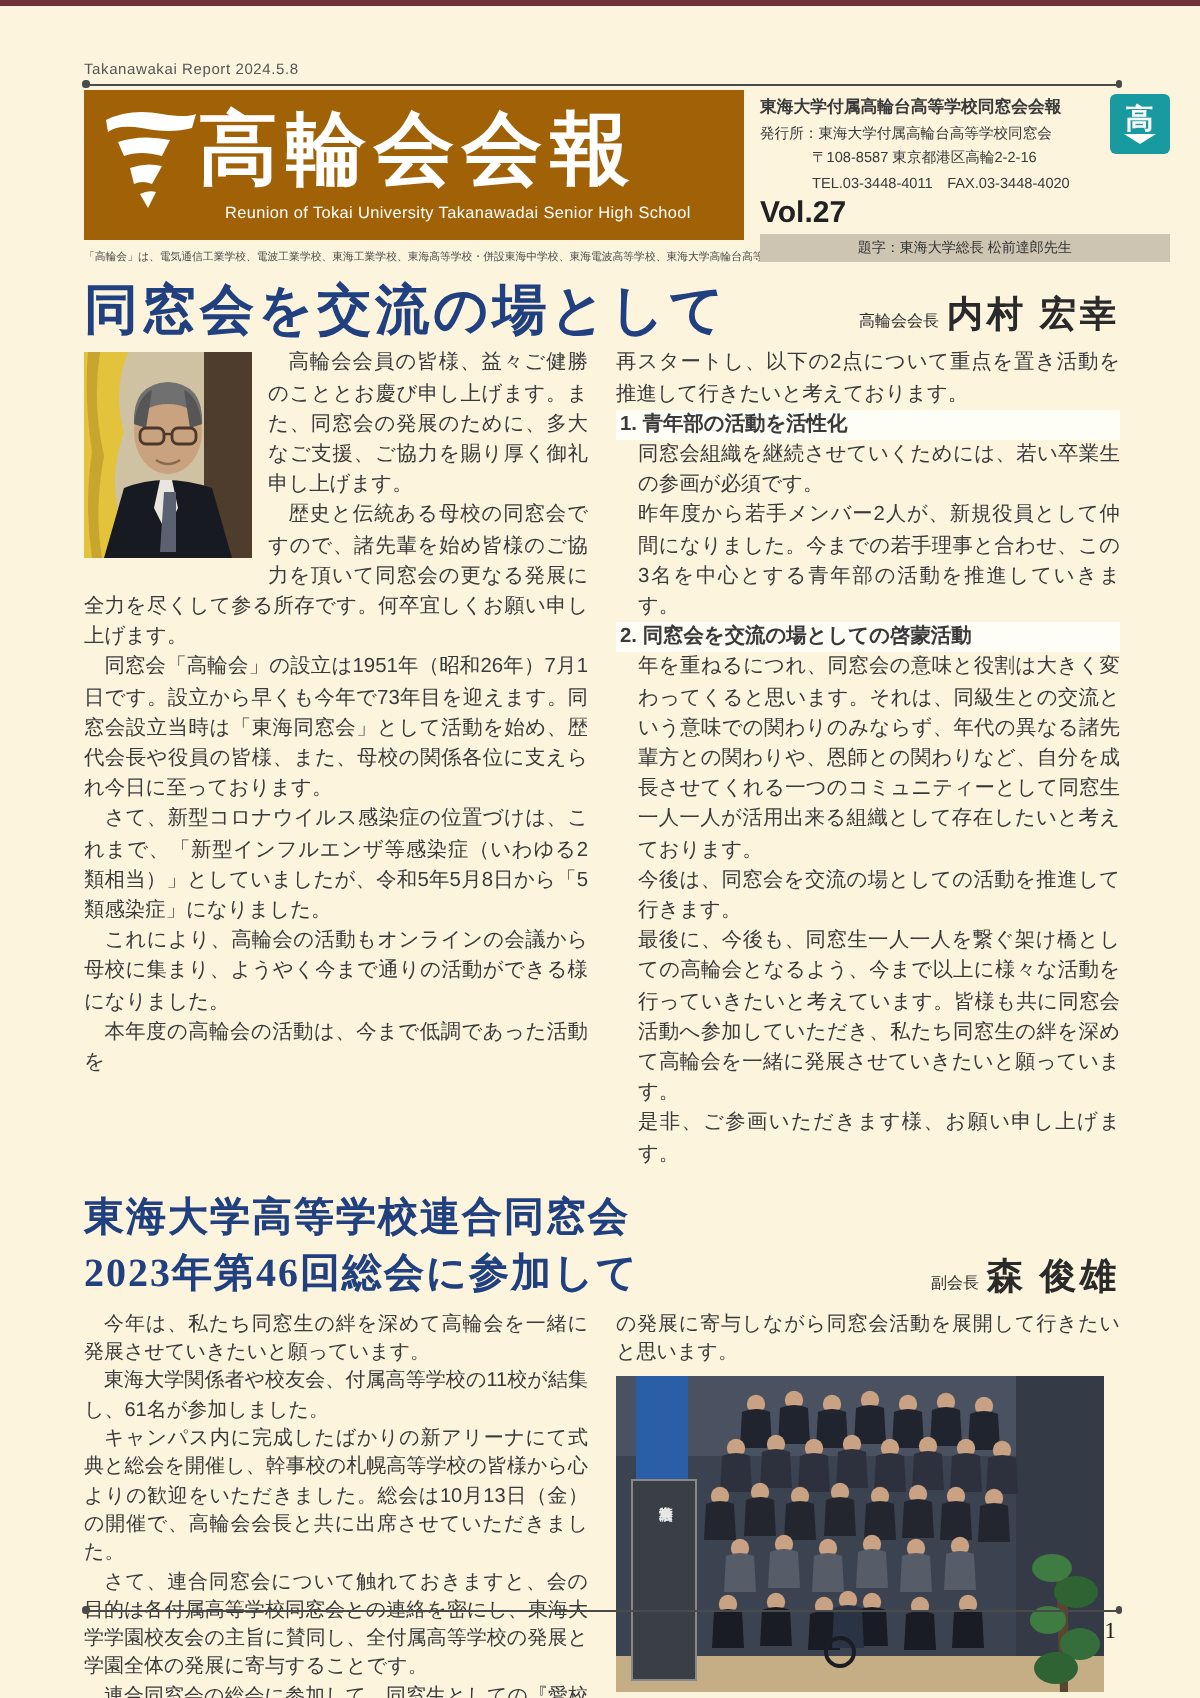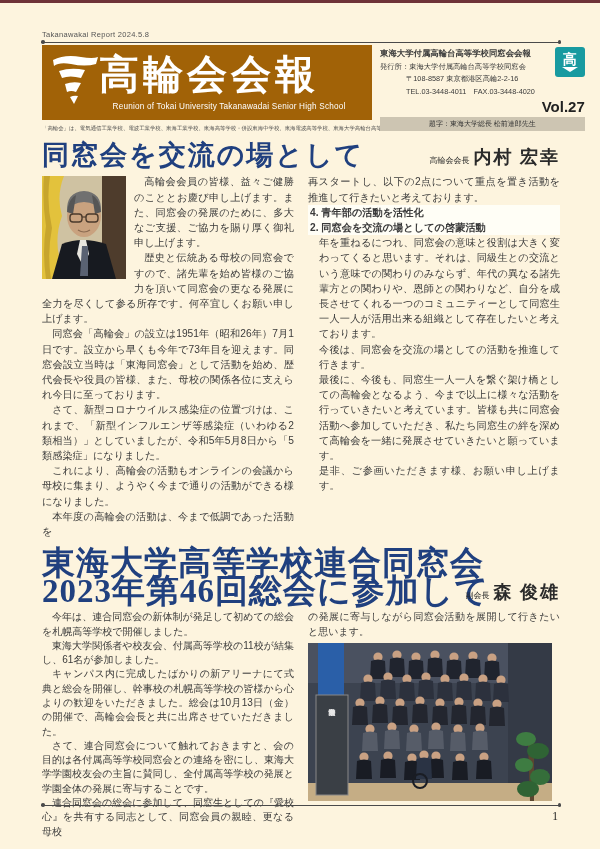--- a/index.html
+++ b/index.html
@@ -28,21 +28,21 @@
     position:absolute; left:57px; top:2px;
     font-family:"Liberation Serif","DejaVu Serif",serif;
     font-weight:bold; font-size:40px; letter-spacing:4px; white-space:nowrap;
   }
   .banner-sub { position:absolute; left:56px; top:57px; width:262px; text-align:center; font-size:8.2px; letter-spacing:.2px; white-space:nowrap; }
 
   .info-panel { flex:1; padding-left:8px; position:relative; }
   .pub-name { font-weight:bold; font-size:8.4px; margin-top:3px; margin-right:54px; white-space:nowrap; }
   .pub-line { font-size:7.3px; margin-top:2.5px; white-space:nowrap; }
   .pub-indent { padding-left:26px; }
-  .volume { text-align:right; font-weight:bold; font-size:15px; margin-top:1px; color:#222; }
+  .volume { text-align:left; font-weight:bold; font-size:15px; margin-top:1px; color:#222; }
   .credit-bar { background:#cdc5b2; text-align:center; font-size:7px; color:#333; padding:2.5px 0 2px; margin-top:2px; }
   .emblem { position:absolute; top:2px; right:0; width:30px; height:30px; background:#189aa0; border-radius:3px;
             display:flex; flex-direction:column; align-items:center; justify-content:center; color:#fff; }
   .emblem-char { font-size:14px; font-weight:bold; line-height:13px; }
   .emblem-chevron { width:0; height:0; border-left:8px solid transparent; border-right:8px solid transparent; border-top:5px solid #fff; margin-top:1px; }
 
   .assoc-note { font-size:5.4px; color:#4a4a4a; margin-top:5px; white-space:nowrap; overflow:hidden; }
 
   
   .a1-head { display:flex; align-items:flex-end; margin-top:9px; }
@@ -60,21 +60,21 @@
   .col p { margin:0; }
   p.ind { text-indent:1em; }
   .portrait { float:left; width:84px; height:103px; margin:2px 8px 2px 0; }
   .point-h { font-weight:bold; background:#fffef6; padding:0 2px; margin:1px 0 0 -2px; }
   .point-body { padding-left:11px; }
 
   
   .a2-head { position:relative; margin-top:10px; }
   .headline2 {
     font-family:"Liberation Serif","DejaVu Serif",serif; font-weight:bold;
-    color:#20407f; font-size:33px; letter-spacing:1px; line-height:28px; white-space:nowrap;
+    color:#20407f; font-size:20px; letter-spacing:1px; line-height:28px; white-space:nowrap;
   }
   .a2-author { position:absolute; right:0; bottom:1px; white-space:nowrap; color:#2a2a2a;margin-left:20px; }
 
   .a2 .col { font-size:10px; line-height:14.3px; }
   .group-photo { display:block; width:244px; height:158px; margin-top:4px; }
 
   
   .footer { position:absolute; left:42px; right:40px; top:805px; }
   .page-num { text-align:right; font-family:"Liberation Serif","DejaVu Serif",serif; font-size:11.5px; color:#222; margin-top:4px; padding-right:2px; }
 </style>
@@ -142,21 +142,25 @@
         </svg>
         <p class="ind">高輪会会員の皆様、益々ご健勝のこととお慶び申し上げます。また、同窓会の発展のために、多大なご支援、ご協力を賜り厚く御礼申し上げます。</p>
         <p class="ind">歴史と伝統ある母校の同窓会ですので、諸先輩を始め皆様のご協力を頂いて同窓会の更なる発展に全力を尽くして参る所存です。何卒宜しくお願い申し上げます。</p>
         <p class="ind">同窓会「高輪会」の設立は1951年（昭和26年）7月1日です。設立から早くも今年で73年目を迎えます。同窓会設立当時は「東海同窓会」として活動を始め、歴代会長や役員の皆様、また、母校の関係各位に支えられ今日に至っております。</p>
         <p class="ind">さて、新型コロナウイルス感染症の位置づけは、これまで、「新型インフルエンザ等感染症（いわゆる2類相当）」としていましたが、令和5年5月8日から「5類感染症」になりました。</p>
         <p class="ind">これにより、高輪会の活動もオンラインの会議から母校に集まり、ようやく今まで通りの活動ができる様になりました。</p>
         <p class="ind">本年度の高輪会の活動は、今まで低調であった活動を</p>
       </div>
       <div class="col">
         <p>再スタートし、以下の2点について重点を置き活動を推進して行きたいと考えております。</p>
-        <p class="point-h">4. 青年部の活動を活性化</p>
+        <p class="point-h">1. 青年部の活動を活性化</p>
+        <div class="point-body">
+          <p>同窓会組織を継続させていくためには、若い卒業生の参画が必須です。</p>
+          <p>昨年度から若手メンバー2人が、新規役員として仲間になりました。今までの若手理事と合わせ、この3名を中心とする青年部の活動を推進していきます。</p>
+        </div>
         <p class="point-h">2. 同窓会を交流の場としての啓蒙活動</p>
         <div class="point-body">
           <p>年を重ねるにつれ、同窓会の意味と役割は大きく変わってくると思います。それは、同級生との交流という意味での関わりのみならず、年代の異なる諸先輩方との関わりや、恩師との関わりなど、自分を成長させてくれる一つのコミュニティーとして同窓生一人一人が活用出来る組織として存在したいと考えております。</p>
           <p>今後は、同窓会を交流の場としての活動を推進して行きます。</p>
           <p>最後に、今後も、同窓生一人一人を繋ぐ架け橋としての高輪会となるよう、今まで以上に様々な活動を行っていきたいと考えています。皆様も共に同窓会活動へ参加していただき、私たち同窓生の絆を深めて高輪会を一緒に発展させていきたいと願っています。</p>
           <p>是非、ご参画いただきます様、お願い申し上げます。</p>
         </div>
       </div>
     </div>
   </div>
@@ -166,21 +170,21 @@
       <div class="headline2">
         <div>東海大学高等学校連合同窓会</div>
         <div>2023年第46回総会に参加して</div>
       </div>
       <div class="a2-author">
         <span class="author-title">副会長</span><span class="author-name">森 俊雄</span>
       </div>
     </div>
     <div class="columns">
       <div class="col">
-        <p class="ind">今年は、連合同窓会の新体制が発足して初めての総会を札幌高等学校で開催しました。</p>
+        <p class="ind">今年は、私たち同窓生の絆を深めて高輪会を一緒に発展させていきたいと願っています。</p>
         <p class="ind">東海大学関係者や校友会、付属高等学校の11校が結集し、61名が参加しました。</p>
         <p class="ind">キャンパス内に完成したばかりの新アリーナにて式典と総会を開催し、幹事校の札幌高等学校の皆様から心よりの歓迎をいただきました。総会は10月13日（金）の開催で、高輪会会長と共に出席させていただきました。</p>
         <p class="ind">さて、連合同窓会について触れておきますと、会の目的は各付属高等学校同窓会との連絡を密にし、東海大学学園校友会の主旨に賛同し、全付属高等学校の発展と学園全体の発展に寄与することです。</p>
         <p class="ind">連合同窓会の総会に参加して、同窓生としての『愛校心』を共有する同志として、同窓会員の親睦、更なる母校</p>
       </div>
       <div class="col">
         <p>の発展に寄与しながら同窓会活動を展開して行きたいと思います。</p>
         <svg class="group-photo" viewBox="0 0 244 158" preserveAspectRatio="none">
           <defs>
             <g id="prsn">

